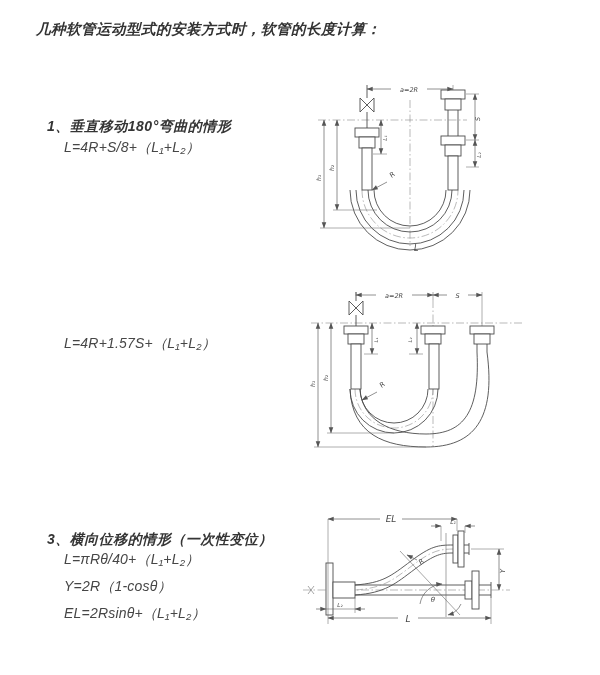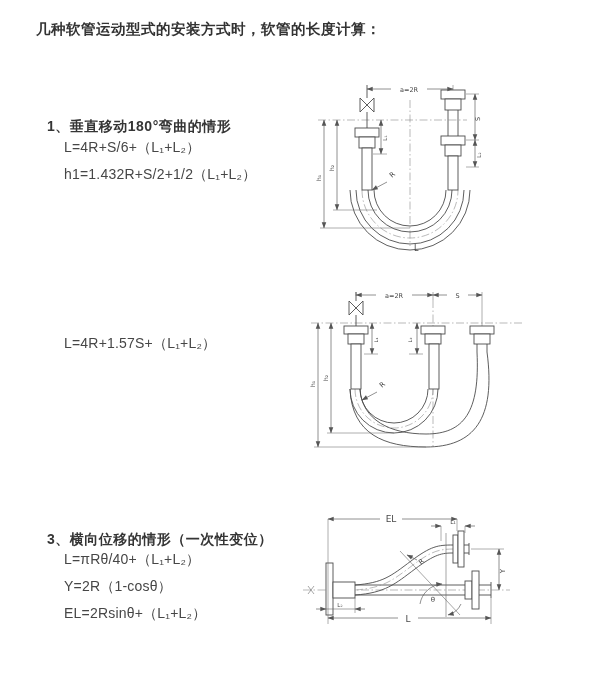--- a/index.html
+++ b/index.html
@@ -1,17 +1,17 @@
 <!DOCTYPE html>
 <html><head>
 <meta charset="utf-8">
 <style>
   html,body{margin:0;padding:0;background:#ffffff;}
   .canvas{position:relative;width:600px;height:675px;background:#fff;overflow:hidden;
-          font-family:"Liberation Sans","DejaVu Sans",sans-serif;color:#3a3a3a;}
+          font-family:"Liberation Sans","DejaVu Sans",sans-serif;color:#3a3a3a;font-style:italic;}
   .page-title{position:absolute;left:36px;top:20px;font-size:14.5px;font-weight:600;
               letter-spacing:0.5px;color:#333;}
   .sec-heading{position:absolute;font-size:14px;font-weight:600;letter-spacing:0.5px;color:#353535;margin-top:8px;}
   .formula{position:absolute;font-size:14px;font-weight:400;color:#464646;letter-spacing:0.2px;}
   .diagram{position:absolute;}
   
   .ln{stroke:#4c4c4c;stroke-width:0.9;fill:none;}
   .part{fill:#ffffff;stroke:#4c4c4c;stroke-width:0.9;}
   .dim{stroke:#555;stroke-width:0.65;fill:none;}
   .ext{stroke:#6a6a6a;stroke-width:0.55;fill:none;}
@@ -20,22 +20,21 @@
   .dlab{font-family:"DejaVu Sans",sans-serif;fill:#474747;}
 </style>
 </head>
 <body>
 
 <div class="canvas">
 
   <div class="page-title">几种软管运动型式的安装方式时，软管的长度计算：</div>
 
   <div class="sec-heading" style="left:47px;top:110px">1、垂直移动180°弯曲的情形</div>
-  <div class="formula" style="left:64px;top:139px">L=4R+S/6+（L₁+L₂）</div>
-  <div class="formula" style="left:64px;top:166px">h1=1.432R+S/2+1/2（L₁+L₂）</div>
+  <div class="formula" style="left:64px;top:139px">L=4R+S/8+（L₁+L₂）</div>
 
   <div class="formula" style="left:64px;top:335px">L=4R+1.57S+（L₁+L₂）</div>
 
   <div class="sec-heading" style="left:47px;top:523px">3、横向位移的情形（一次性变位）</div>
   <div class="formula" style="left:64px;top:551px">L=πRθ/40+（L₁+L₂）</div>
   <div class="formula" style="left:64px;top:578px">Y=2R（1-cosθ）</div>
   <div class="formula" style="left:64px;top:605px">EL=2Rsinθ+（L₁+L₂）</div>
 
   <div class="diagram" style="left:315px;top:78px">
   <svg width="235" height="175" viewBox="0 0 235 175">

